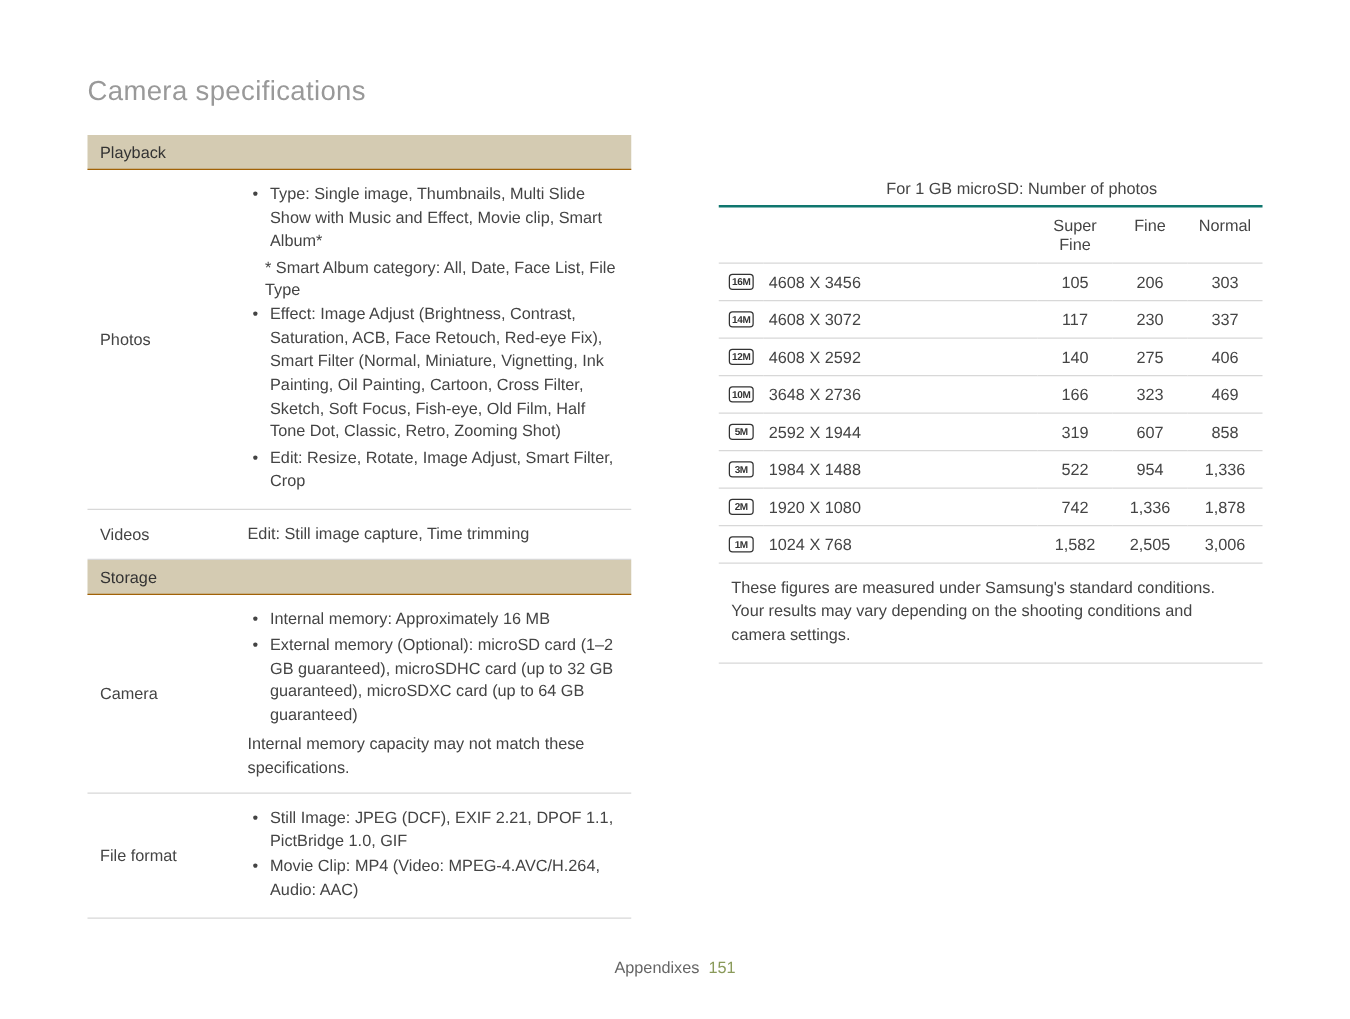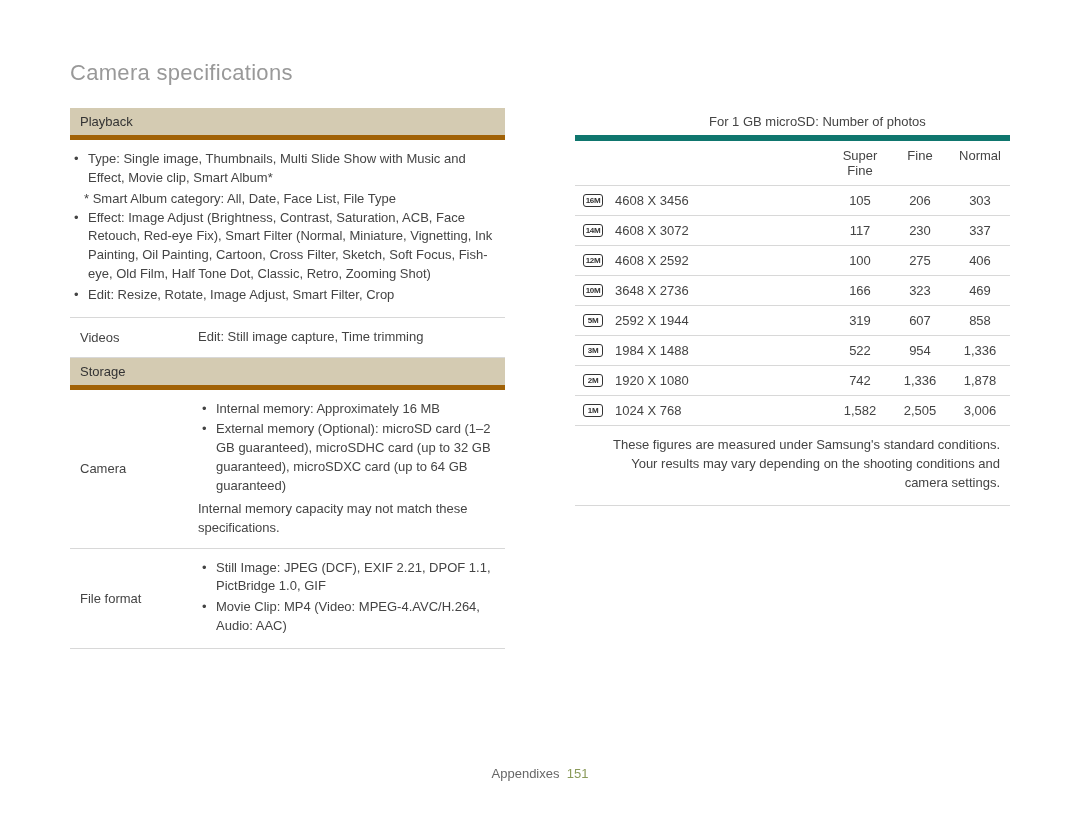--- a/index.html
+++ b/index.html
@@ -30,21 +30,21 @@
     gap: 70px;
   }
   .col {
     flex: 1;
   }
   .section-header {
     background: #d4cbb2;
     color: #333;
     padding: 6px 10px;
     font-size: 13px;
-    border-bottom: 5px solid #a16207;
+    border-bottom: 1px solid #a16207;
   }
   .spec-row {
     display: flex;
     border-bottom: 1px solid #d8d8d8;
     align-items: stretch;
   }
   .spec-label {
     width: 110px;
     flex-shrink: 0;
     padding: 10px 8px 10px 10px;
@@ -75,21 +75,22 @@
   }
   .plain {
     margin-top: 4px;
   }
   
   .r-section {
     border-bottom: 1px solid #d8d8d8;
   }
   .r-top-row {
     display: flex;
-    border-bottom: 6px solid #0f766e;
+    border-bottom: 2px solid #0f766e;
+    margin-top: 29px;
   }
   .r-top-row .r-cell {
     padding: 6px 8px;
   }
   .grid-area {
     display: flex;
   }
   .r-left-label {
     width: 110px;
     flex-shrink: 0;
@@ -130,21 +131,20 @@
     color: #333;
     letter-spacing: -0.3px;
     min-width: 14px;
     text-align: center;
   }
   .r-table .no-bb { border-bottom: none; align-items: center; }
   .r-note {
     padding: 10px 10px 12px 10px;
     line-height: 1.45;
     border-bottom: 1px solid #d8d8d8;
-    text-align: right;
   }
   .footer {
     position: absolute;
     bottom: 34px;
     left: 0;
     width: 100%;
     text-align: center;
     font-size: 13px;
     color: #666;
   }
@@ -156,20 +156,21 @@
 <div class="page">
   <div class="title">Camera specifications</div>
 
   <div class="columns">
 
     <div class="col">
 
       <div class="section-header">Playback</div>
 
       <div class="spec-row">
+        <div class="spec-label">Photos</div>
         <div class="spec-content">
           <ul class="bullets">
             <li>Type: Single image, Thumbnails, Multi Slide Show with Music and Effect, Movie clip, Smart Album*</li>
           </ul>
           <div class="sub-indent">* Smart Album category: All, Date, Face List, File Type</div>
           <ul class="bullets">
             <li>Effect: Image Adjust (Brightness, Contrast, Saturation, ACB, Face Retouch, Red-eye Fix), Smart Filter (Normal, Miniature, Vignetting, Ink Painting, Oil Painting, Cartoon, Cross Filter, Sketch, Soft Focus, Fish-eye, Old Film, Half Tone Dot, Classic, Retro, Zooming Shot)</li>
             <li>Edit: Resize, Rotate, Image Adjust, Smart Filter, Crop</li>
           </ul>
         </div>
@@ -230,21 +231,21 @@
               <span class="mp-icon">14M</span>
             </div>
             <div class="td sz">4608 X 3072</div>
             <div class="td">117</div>
             <div class="td">230</div>
             <div class="td">337</div>
             <div class="icon-cell">
               <span class="mp-icon">12M</span>
             </div>
             <div class="td sz">4608 X 2592</div>
-            <div class="td">100</div>
+            <div class="td">140</div>
             <div class="td">275</div>
             <div class="td">406</div>
             <div class="icon-cell">
               <span class="mp-icon">10M</span>
             </div>
             <div class="td sz">3648 X 2736</div>
             <div class="td">166</div>
             <div class="td">323</div>
             <div class="td">469</div>
             <div class="icon-cell">

